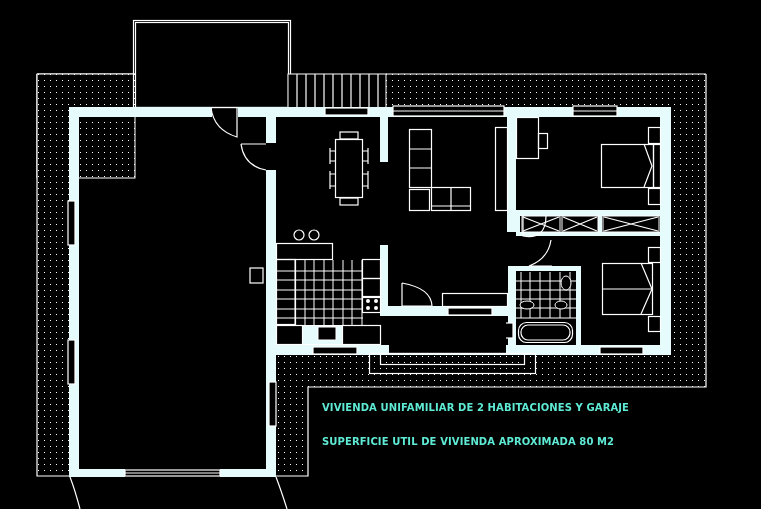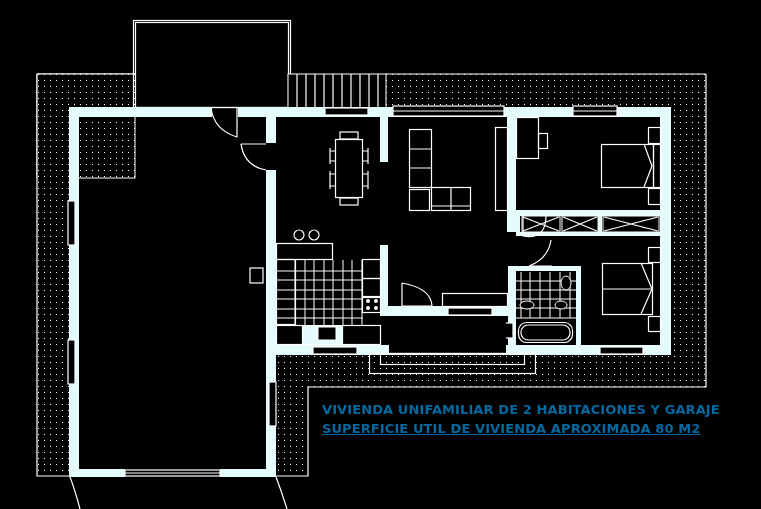--- a/index.html
+++ b/index.html
@@ -1,20 +1,20 @@
 <!DOCTYPE html>
 <html><head>
 <meta charset="utf-8">
 <style>
   html,body{margin:0;padding:0;background:#000;}
   body{width:761px;height:509px;overflow:hidden;position:relative;font-family:"DejaVu Sans",sans-serif;}
   svg{position:absolute;left:0;top:0;}
-  .caption{position:absolute;left:322px;color:#0369a1;font-weight:bold;font-size:13px;letter-spacing:0.1px;white-space:nowrap;font-family:"DejaVu Sans",sans-serif;}
+  .caption{position:absolute;left:322px;color:#5eead4;font-weight:bold;font-size:10px;letter-spacing:0.1px;white-space:nowrap;font-family:"DejaVu Sans",sans-serif;}
   .l1{top:402px;}
-  .l2{top:421px;text-decoration:underline;}
+  .l2{top:436px;}
   .wall{fill:#e6fbfb;}
   .ln{fill:none;stroke:#fff;stroke-width:1.2;}
   .blk{fill:#000;stroke:#fff;stroke-width:1.2;}
 </style>
 </head>
 <body>
 
 <svg width="761" height="509" viewBox="0 0 761 509">
   <defs>
     <pattern id="dots" width="6" height="6" patternUnits="userSpaceOnUse">

